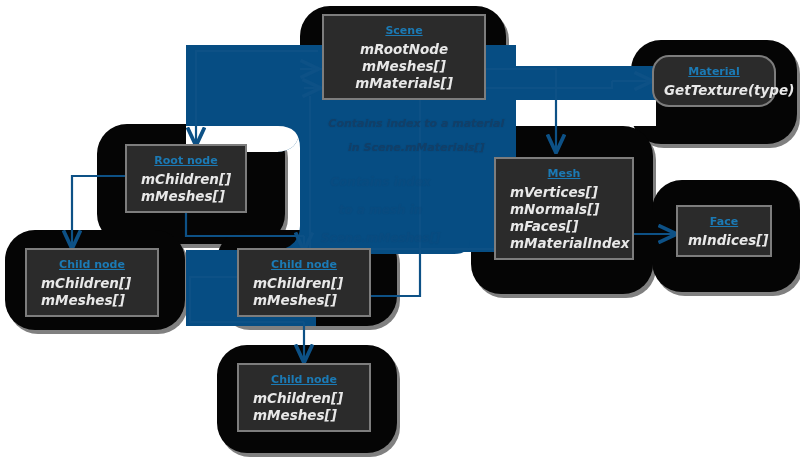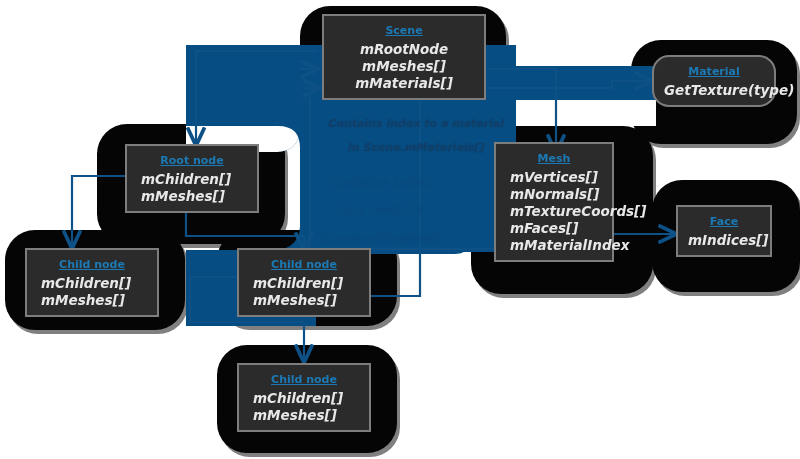--- a/index.html
+++ b/index.html
@@ -168,31 +168,30 @@
     <span class="field">mRootNode</span>
     <span class="field">mMeshes[]</span>
     <span class="field">mMaterials[]</span>
   </div>
 
   <div class="node center" style="left:652px;top:55px;width:124px;border-radius:17px;">
     <span class="title">Material</span>
     <span class="field">GetTexture(type)</span>
   </div>
 
-  <div class="node" style="left:125px;top:144px;width:134px;">
+  <div class="node" style="left:125px;top:144px;width:122px;">
     <span class="title">Root node</span>
     <span class="field">mChildren[]</span>
     <span class="field">mMeshes[]</span>
   </div>
 
-  <div class="node" style="left:494px;top:142px;width:120px;">
+  <div class="node" style="left:494px;top:157px;width:140px;">
     <span class="title" style="text-align:center;">Mesh</span>
     <span class="field">mVertices[]</span>
     <span class="field">mNormals[]</span>
-    <span class="field">mTextureCoords[]</span>
     <span class="field">mFaces[]</span>
     <span class="field">mMaterialIndex</span>
   </div>
 
   <div class="node center" style="left:676px;top:205px;width:96px;">
     <span class="title">Face</span>
     <span class="field">mIndices[]</span>
   </div>
 
   <div class="node" style="left:25px;top:248px;width:134px;">

